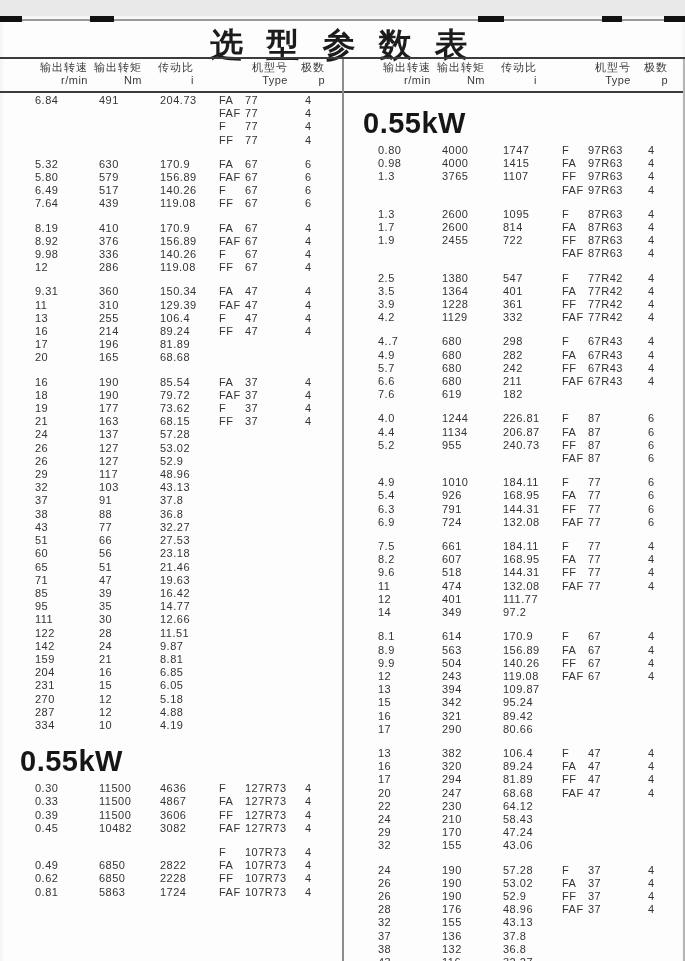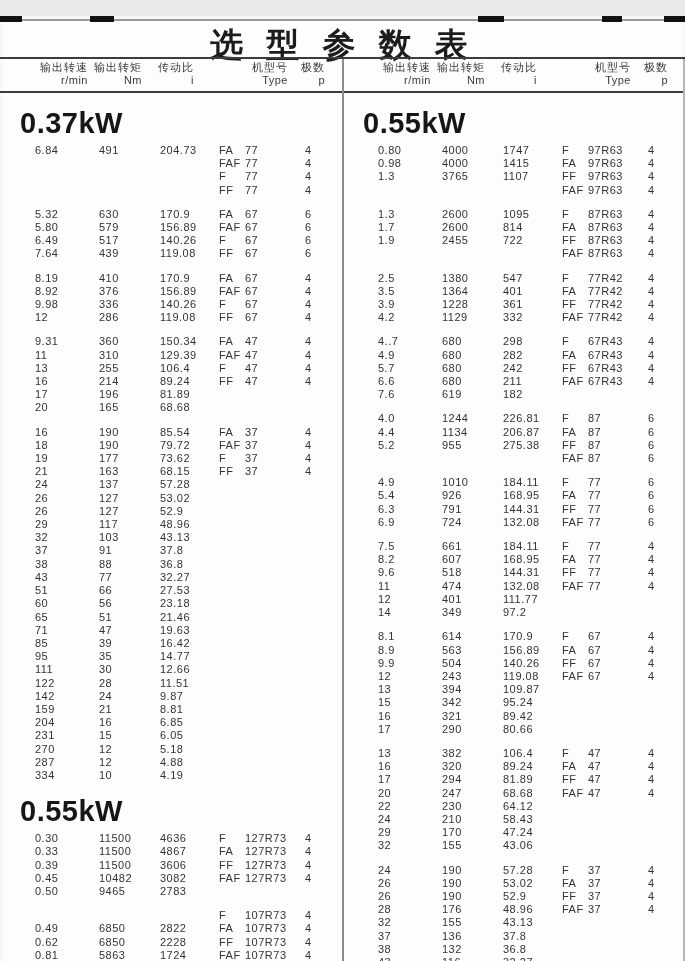--- a/index.html
+++ b/index.html
@@ -113,21 +113,20 @@
         <div>极数</div>
         <div class="unit">p</div>
       </div>
     </div>
 
   <div class="rule rule-header"></div>
   <div class="v-divider"></div>
   <div class="right-edge"></div>
 
   <div class="col-content left">
-      <div class="kw-heading">0.37kW</div>
       <div class="block">
         <div class="row">
           <span class="c0">6.84</span>
           <span class="c1">491</span>
           <span class="c2">204.73</span>
           <span class="c3">FA</span>
           <span class="c4">77</span>
           <span class="c5">4</span>
         </div>
         <div class="row">
@@ -518,28 +517,20 @@
           <span class="c5">4</span>
         </div>
         <div class="row">
           <span class="c0">0.45</span>
           <span class="c1">10482</span>
           <span class="c2">3082</span>
           <span class="c3">FAF</span>
           <span class="c4">127R73</span>
           <span class="c5">4</span>
         </div>
-        <div class="row">
-          <span class="c0">0.50</span>
-          <span class="c1">9465</span>
-          <span class="c2">2783</span>
-          <span class="c3"></span>
-          <span class="c4"></span>
-          <span class="c5"></span>
-        </div>
       </div>
       <div class="block">
         <div class="row">
           <span class="c0"></span>
           <span class="c1"></span>
           <span class="c2"></span>
           <span class="c3">F</span>
           <span class="c4">107R73</span>
           <span class="c5">4</span>
         </div>
@@ -728,21 +719,21 @@
           <span class="c0">4.4</span>
           <span class="c1">1134</span>
           <span class="c2">206.87</span>
           <span class="c3">FA</span>
           <span class="c4">87</span>
           <span class="c5">6</span>
         </div>
         <div class="row">
           <span class="c0">5.2</span>
           <span class="c1">955</span>
-          <span class="c2">275.38</span>
+          <span class="c2">240.73</span>
           <span class="c3">FF</span>
           <span class="c4">87</span>
           <span class="c5">6</span>
         </div>
         <div class="row">
           <span class="c0"></span>
           <span class="c1"></span>
           <span class="c2"></span>
           <span class="c3">FAF</span>
           <span class="c4">87</span>

